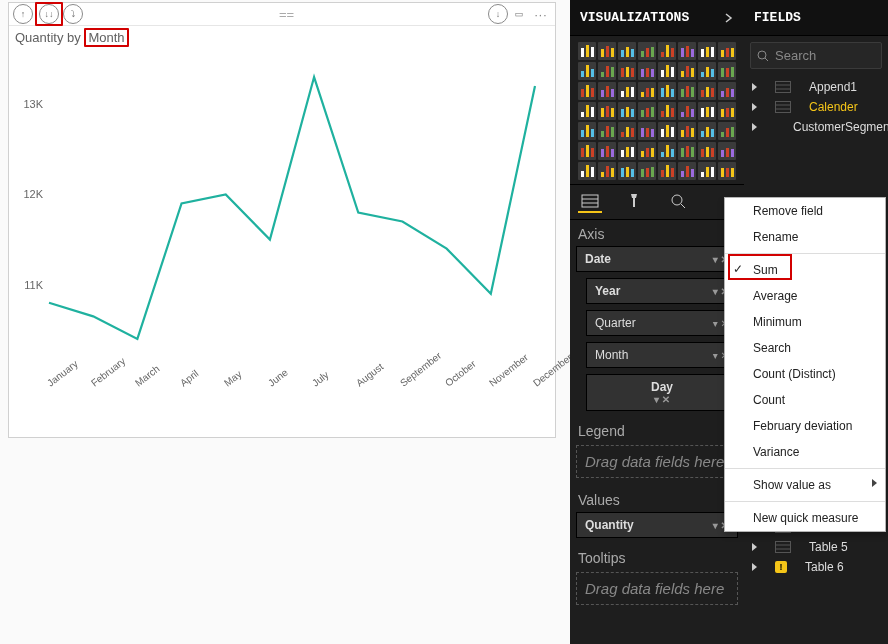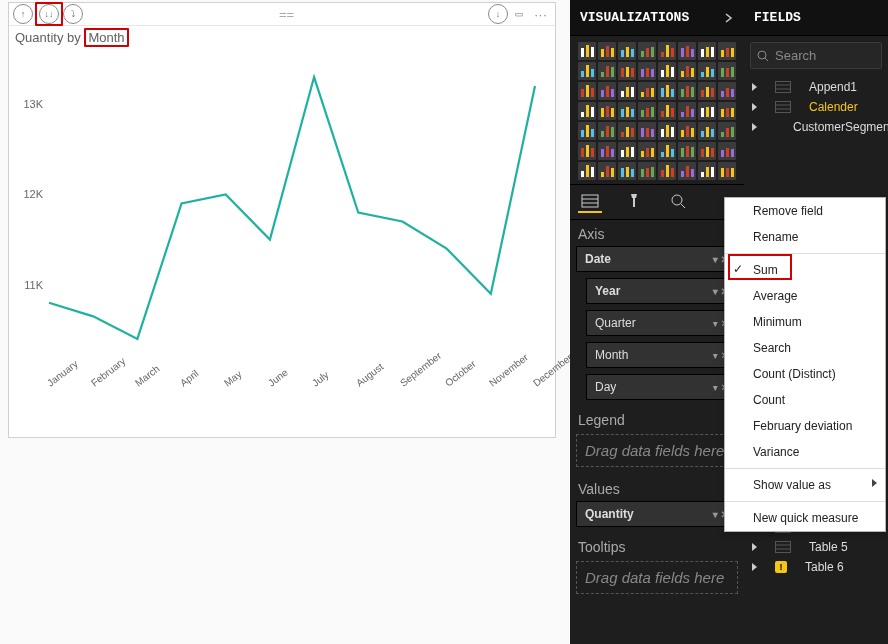--- a/index.html
+++ b/index.html
@@ -426,21 +426,21 @@
             <span style="color:#999;font-size:10px">▾ ✕</span>
           </div>
         </div>
         <div class="indent">
           <div class="drop-pill" style="font-weight: 400;">
             <span>Month</span>
             <span style="color:#999;font-size:10px">▾ ✕</span>
           </div>
         </div>
         <div class="indent">
-          <div class="drop-pill" style="font-weight: 400;">
+          <div class="drop-pill" style="font-weight: 700; flex-direction: column;">
             <span>Day</span>
             <span style="color:#999;font-size:10px">▾ ✕</span>
           </div>
         </div>
       </div>
 
     <div class="well-label">Legend</div>
     <div class="drop-ghost">Drag data fields here</div>
 
     <div class="well-label">Values</div>

